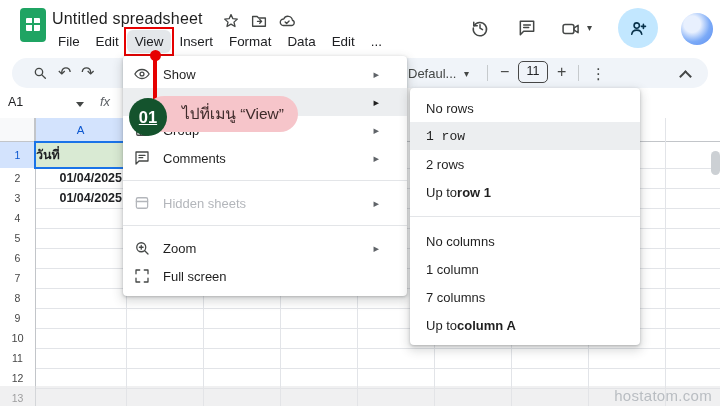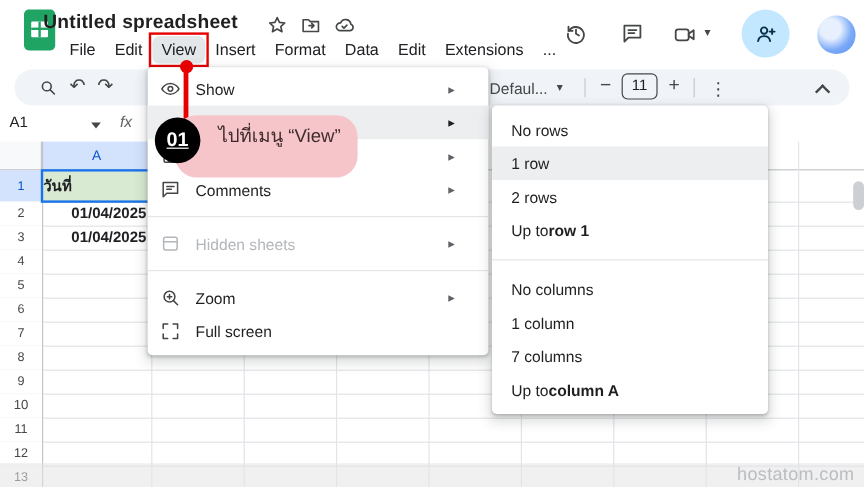--- a/index.html
+++ b/index.html
@@ -5,21 +5,21 @@
   * { margin:0; padding:0; box-sizing:border-box; }
   html,body { width:720px; height:406px; overflow:hidden; }
   body { position:relative; background:#fff; font-family:"Liberation Sans","DejaVu Sans",sans-serif; color:#202124; }
   .abs { position:absolute; }
 
   
   .logo { left:20px; top:8px; width:26px; height:34px; background:#1fa463; border-radius:4px; }
   .logo .sheet-inner { position:absolute; left:6px; top:10px; width:14px; height:13px; background:#fff; border-radius:1px; }
   .logo .sheet-inner:before { content:""; position:absolute; left:0; top:5px; width:14px; height:2px; background:#1fa463; }
   .logo .sheet-inner:after  { content:""; position:absolute; left:6px; top:0; width:2px; height:13px; background:#1fa463; }
-  .doc-title { left:36px; top:10px; font-size:16px; color:#1f1f1f; letter-spacing:.2px;font-weight:bold; }
+  .doc-title { left:52px; top:10px; font-size:16px; color:#1f1f1f; letter-spacing:.2px; }
   .title-icon { top:12px; width:18px; height:18px; color:#444746; }
   .menubar { left:50px; top:30px; height:23px; display:flex; align-items:flex-start; }
   .mb-item { padding:0 8px; height:23px; line-height:23px; font-size:13.4px; color:#202124; border-radius:6px; position:relative; }
   .mb-item.active { background:#e4e7ea; }
   .mb-item.active:after { content:""; position:absolute; inset:-3px -3px; border:2px solid #e60000; }
   .top-right-icon { top:18px; width:20px; height:20px; color:#444746; }
   .camera-caret { left:587px; top:22px; font-size:10px; color:#444746; }
   .share-btn { left:618px; top:8px; width:40px; height:40px; border-radius:50%; background:#c2e7ff; display:flex; align-items:center; justify-content:center; color:#07314a; }
   .avatar { left:681px; top:13px; width:32px; height:32px; border-radius:50%;
             background:radial-gradient(circle at 35% 35%, #e8f0fe 0 28%, #7baaf7 60%, #5d8df0 100%); filter:blur(.6px); }
@@ -65,30 +65,30 @@
   .menu-item.hovered { background:#eceef0; }
   .menu-icon { width:18px; height:18px; color:#444746; flex:0 0 18px; }
   .menu-item.disabled, .menu-item.disabled .menu-icon { color:#b3b6bb; }
   .menu-label { margin-left:12px; }
   .menu-arrow { margin-left:auto; font-size:11px; color:#5f6368; }
   .menu-arrow.open { color:#1f1f1f; }
   .menu-divider { height:1px; background:#e3e5e8; margin:8px 0; }
 
   .freeze-submenu { left:410px; top:88px; width:230px; height:257px; padding:6px 0; z-index:31; }
   .sub-item { height:28px; display:flex; align-items:center; padding:0 16px; font-size:13px; color:#1f1f1f; }
-  .sub-item.hovered { background:#eceef0; }
+  .sub-item.hovered { background:#eceef0;font-family:Liberation Mono, monospace; }
   .sub-item b { font-weight:700; }
   .sub-divider { height:1px; background:#e3e5e8; margin:10px 0; }
 
   
   .red-line { left:153px; top:52px; width:4px; height:64px; background:#e60000; z-index:40; }
   .red-dot { left:150px; top:50px; width:11px; height:11px; border-radius:50%; background:#e60000; z-index:40; }
-  .ann-bubble { left:146px; top:96px; width:152px; height:52px; border-radius:18px; background:#f6c5ca; z-index:41; }
+  .ann-bubble { left:146px; top:96px; width:152px; height:36px; border-radius:18px; background:#f6c5ca; z-index:41; }
   .ann-text { position:absolute; left:36px; top:0; right:8px; line-height:36px; font-size:15.5px; color:#3f2b2b; white-space:nowrap; }
-  .ann-circle { left:129px; top:98px; width:38px; height:38px; border-radius:50%; background:#000000; color:#fff; font-weight:700; font-size:16.5px; text-align:center; line-height:38px; z-index:42;text-decoration:underline; }
+  .ann-circle { left:129px; top:98px; width:38px; height:38px; border-radius:50%; background:#14532d; color:#fff; font-weight:700; font-size:16.5px; text-align:center; line-height:38px; z-index:42;text-decoration:underline; }
 </style>
 </head>
 <body>
 
 <div class="abs logo">
     <div class="sheet-inner"></div>
   </div>
 <div class="abs doc-title">Untitled spreadsheet</div>
 
 <span class="abs title-icon" style="left:222px">
@@ -110,21 +110,20 @@
 </span>
 
 <div class="abs menubar" id="menubar">
     <div class="mb-item">File</div>
     <div class="mb-item">Edit</div>
     <div class="mb-item active">View</div>
     <div class="mb-item">Insert</div>
     <div class="mb-item">Format</div>
     <div class="mb-item">Data</div>
     <div class="mb-item">Edit</div>
-    <div class="mb-item">Extensions</div>
     <div class="mb-item">...</div>
   </div>
 
 <span class="abs top-right-icon" style="left:470px">
   <svg viewBox="0 0 24 24" width="20" height="20" fill="none" stroke="currentColor" stroke-width="1.8" stroke-linecap="round">
       <path d="M4.5 5v4.2h4.2"></path>
       <path d="M5 9.3A8 8 0 1 1 4 12"></path>
       <path d="M12 8v4.2l3 1.8"></path>
     </svg>
 </span>

